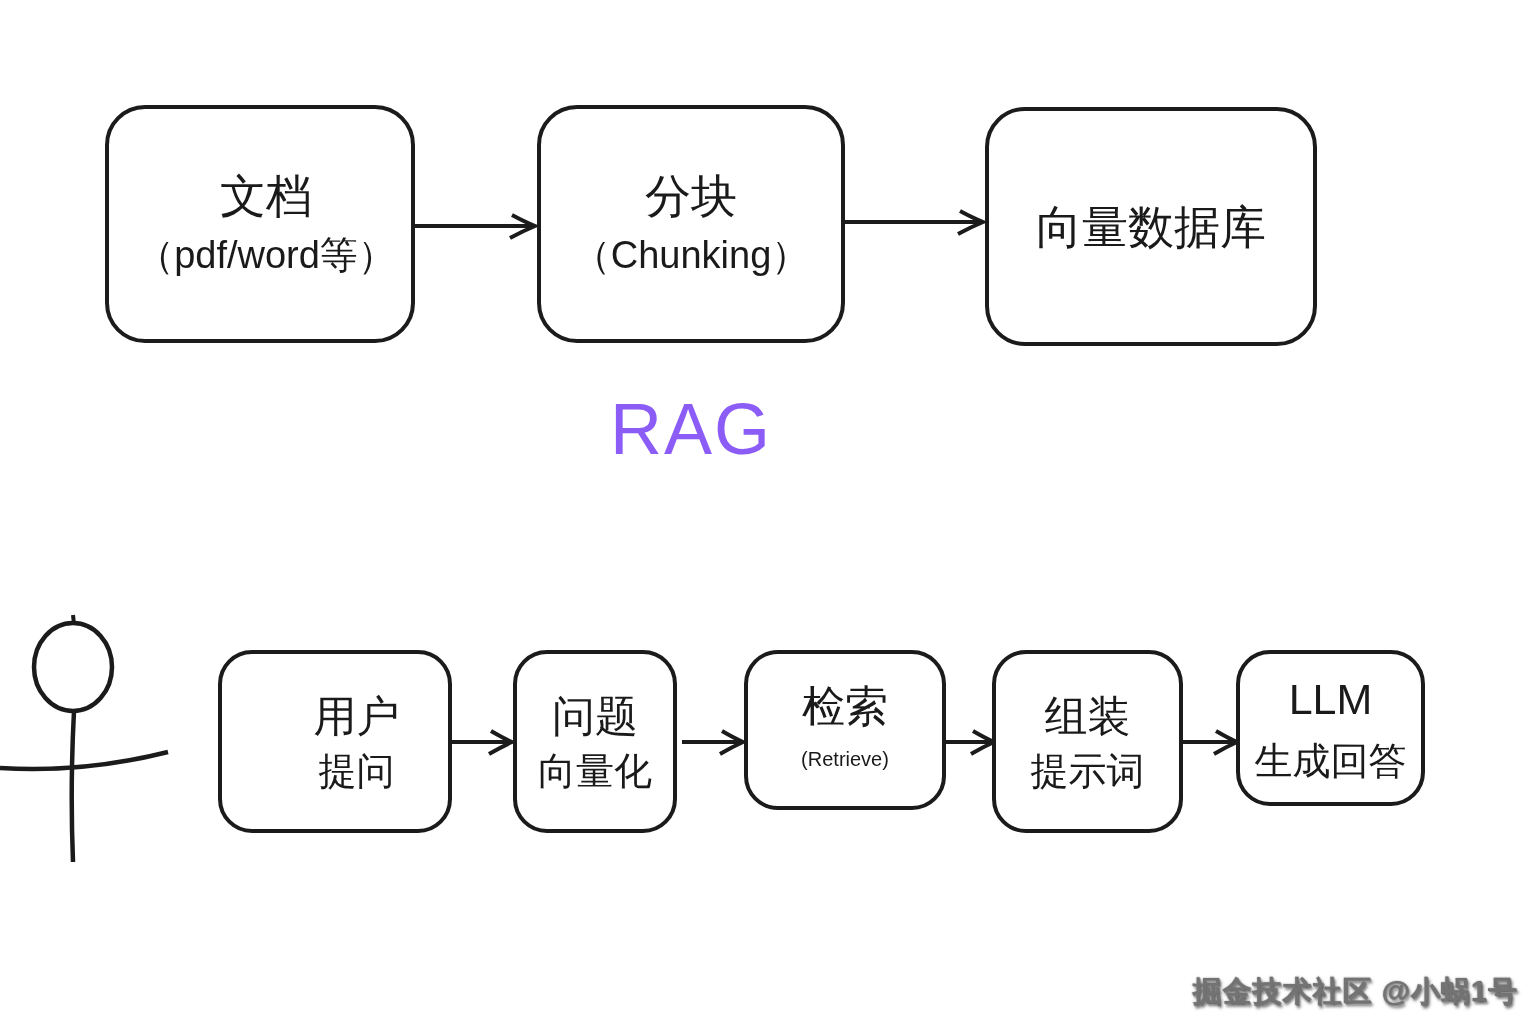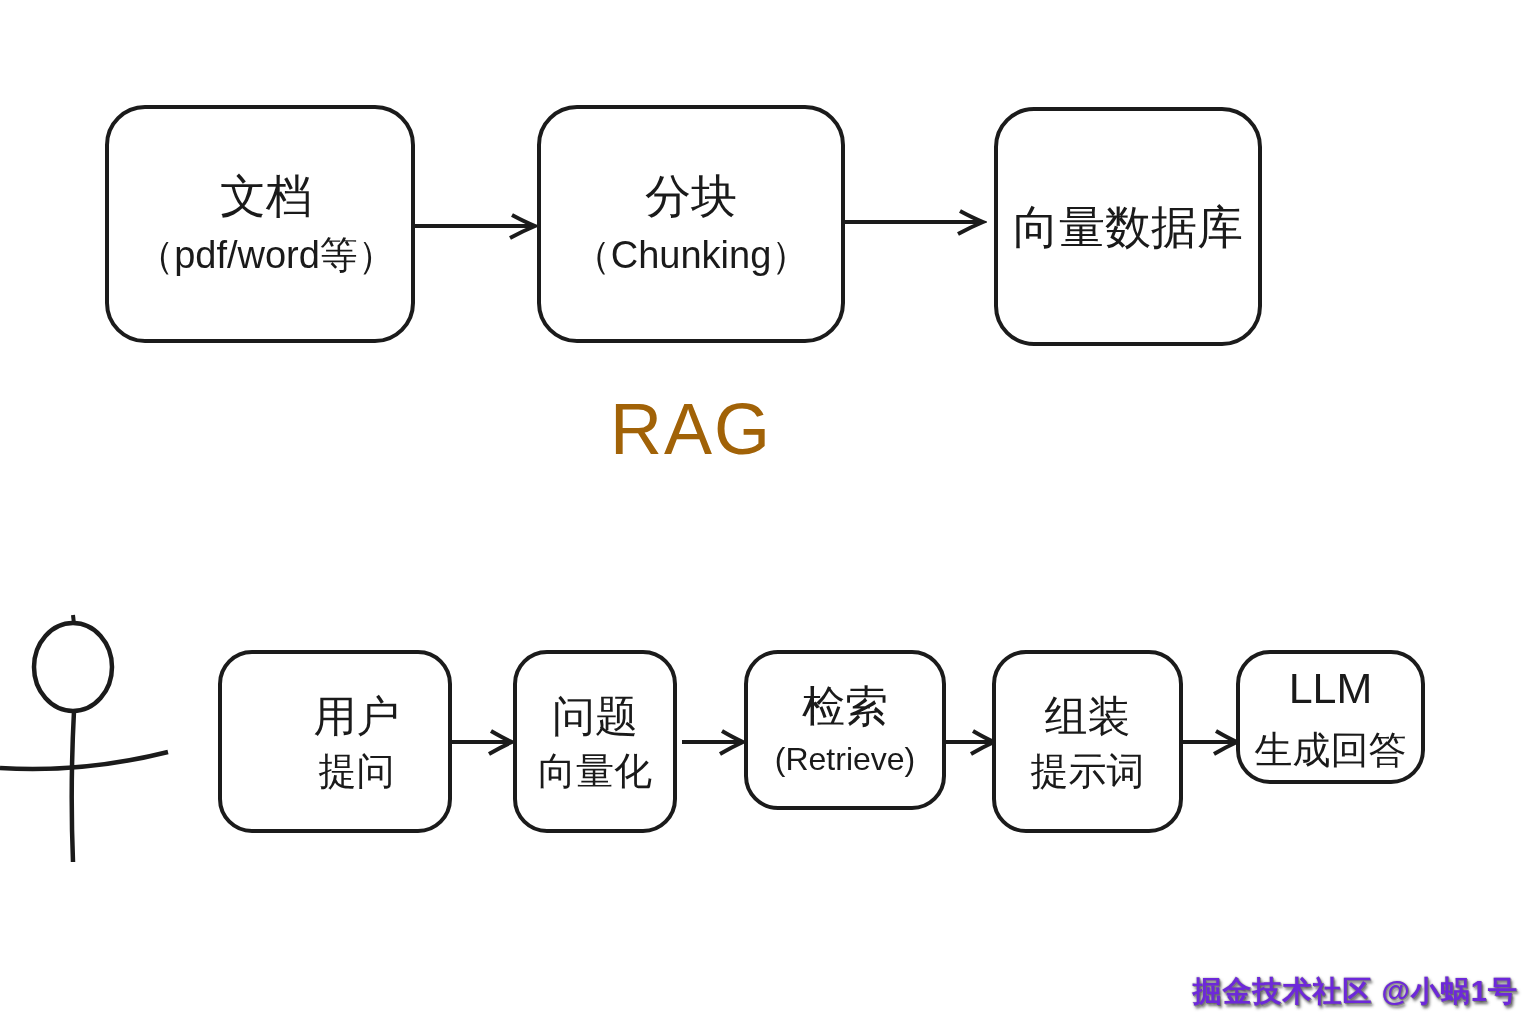--- a/index.html
+++ b/index.html
@@ -11,31 +11,31 @@
     position:absolute;background:#fff;border:4px solid #1b1b1b;
     display:flex;flex-direction:column;align-items:center;justify-content:center;
     text-align:center;white-space:nowrap;box-sizing:border-box;
   }
   .box.top{border-radius:40px;}
   .box.bottom{border-radius:34px;}
   .box .l1{font-size:46px;font-weight:500;line-height:62px;}
   .box .l2{font-size:38px;font-weight:500;line-height:56px;}
   .box.bottom .l1{font-size:43px;line-height:58px;}
   .box.bottom .l2{font-size:38px;line-height:52px;}
-  .box.bottom .l2.latin{font-size:32px;line-height:48px;}
+  .box.bottom .l2.latin{font-size:20px;line-height:48px;}
   .arrow{position:absolute;height:28px;}
   .arrow svg{display:block;width:100%;height:100%;}
   #title{
     position:absolute;left:537px;top:388px;width:308px;text-align:center;
-    font-size:72px;font-weight:500;letter-spacing:2px;color:#a16207;
+    font-size:72px;font-weight:500;letter-spacing:2px;color:#8b5cf6;
   }
   #actor{position:absolute;left:0;top:612px;width:190px;height:280px;}
   #watermark{
     position:absolute;right:18px;bottom:12px;
-    font-size:29px;font-weight:700;color:#6d28d9;letter-spacing:1px;
+    font-size:29px;font-weight:700;color:#737373;letter-spacing:1px;
     text-shadow:0 0 2px rgba(110,110,110,.75), 2px 3px 3px rgba(70,70,70,.8), 1px 1px 0 rgba(120,120,120,.6);
   }
 </style>
 </head>
 <body>
 
 <div id="stage">
 
   <div class="box top" style="left:105px;top:105px;width:310px;height:238px;padding-left:12px;">
     <div class="l1">文档</div>
@@ -54,21 +54,21 @@
     <div class="l2">（Chunking）</div>
   </div>
 
   <div class="arrow" style="left:843px;top:208px;width:144px;">
     <svg viewBox="0 0 144 28">
       <line x1="1" y1="14" x2="138" y2="14" stroke="#1b1b1b" stroke-width="4"></line>
       <path d="M117,3 Q130,10 140,14 Q128,19 115,26" fill="none" stroke="#1b1b1b" stroke-width="4"></path>
     </svg>
   </div>
 
-  <div class="box top" style="left:985px;top:107px;width:268px;height:239px;margin-left:9px;">
+  <div class="box top" style="left:985px;top:107px;width:332px;height:239px;">
     <div class="l1">向量数据库</div>
     <div class="l2"></div>
   </div>
 
   <div id="title">RAG</div>
 
   <div id="actor">
     <svg viewBox="0 0 190 280">
       <line x1="73" y1="3" x2="74" y2="12" stroke="#1b1b1b" stroke-width="4"></line>
       <ellipse cx="73" cy="55" rx="39" ry="44" fill="none" stroke="#1b1b1b" stroke-width="4.5"></ellipse>
@@ -118,20 +118,20 @@
     <div class="l2">提示词</div>
   </div>
 
   <div class="arrow" style="left:1179px;top:728px;width:62px;">
     <svg viewBox="0 0 62 28">
       <line x1="1" y1="14" x2="56" y2="14" stroke="#1b1b1b" stroke-width="4"></line>
       <path d="M37,3 Q49,10 58,14 Q47,19 35,26" fill="none" stroke="#1b1b1b" stroke-width="4"></path>
     </svg>
   </div>
 
-  <div class="box bottom" style="left:1236px;top:650px;width:189px;height:134px;gap:7px;">
+  <div class="box bottom" style="left:1236px;top:650px;width:189px;height:156px;gap:7px;">
     <div class="l1">LLM</div>
     <div class="l2">生成回答</div>
   </div>
 
   <div id="watermark">掘金技术社区 @小蜗1号</div>
 
 </div>
 
 </body></html>

